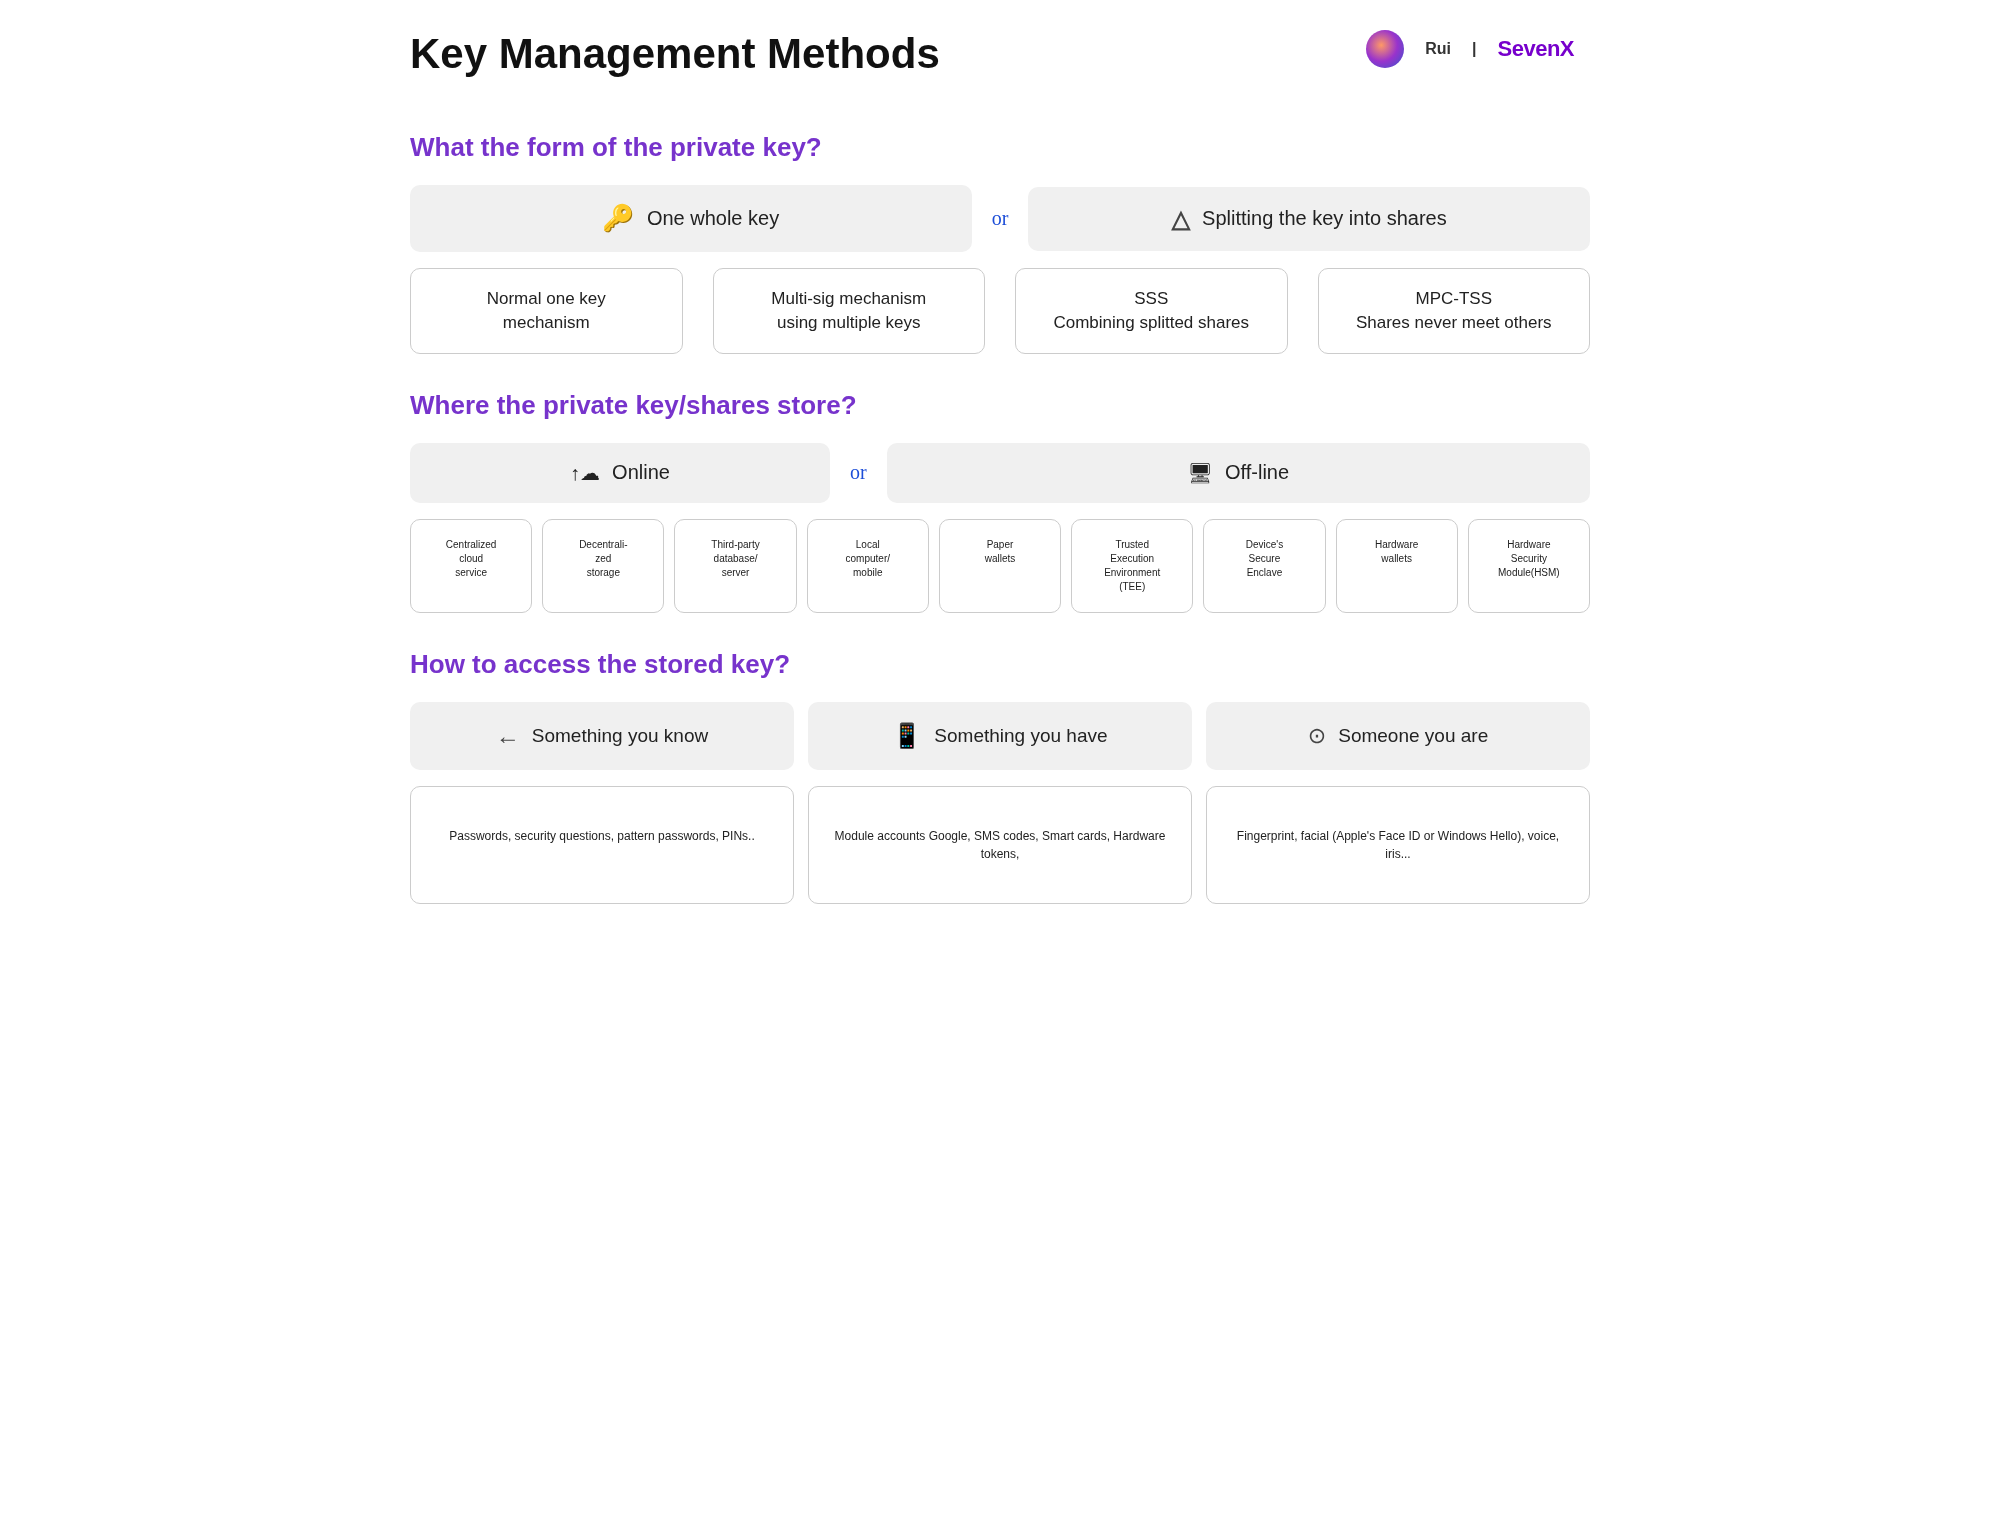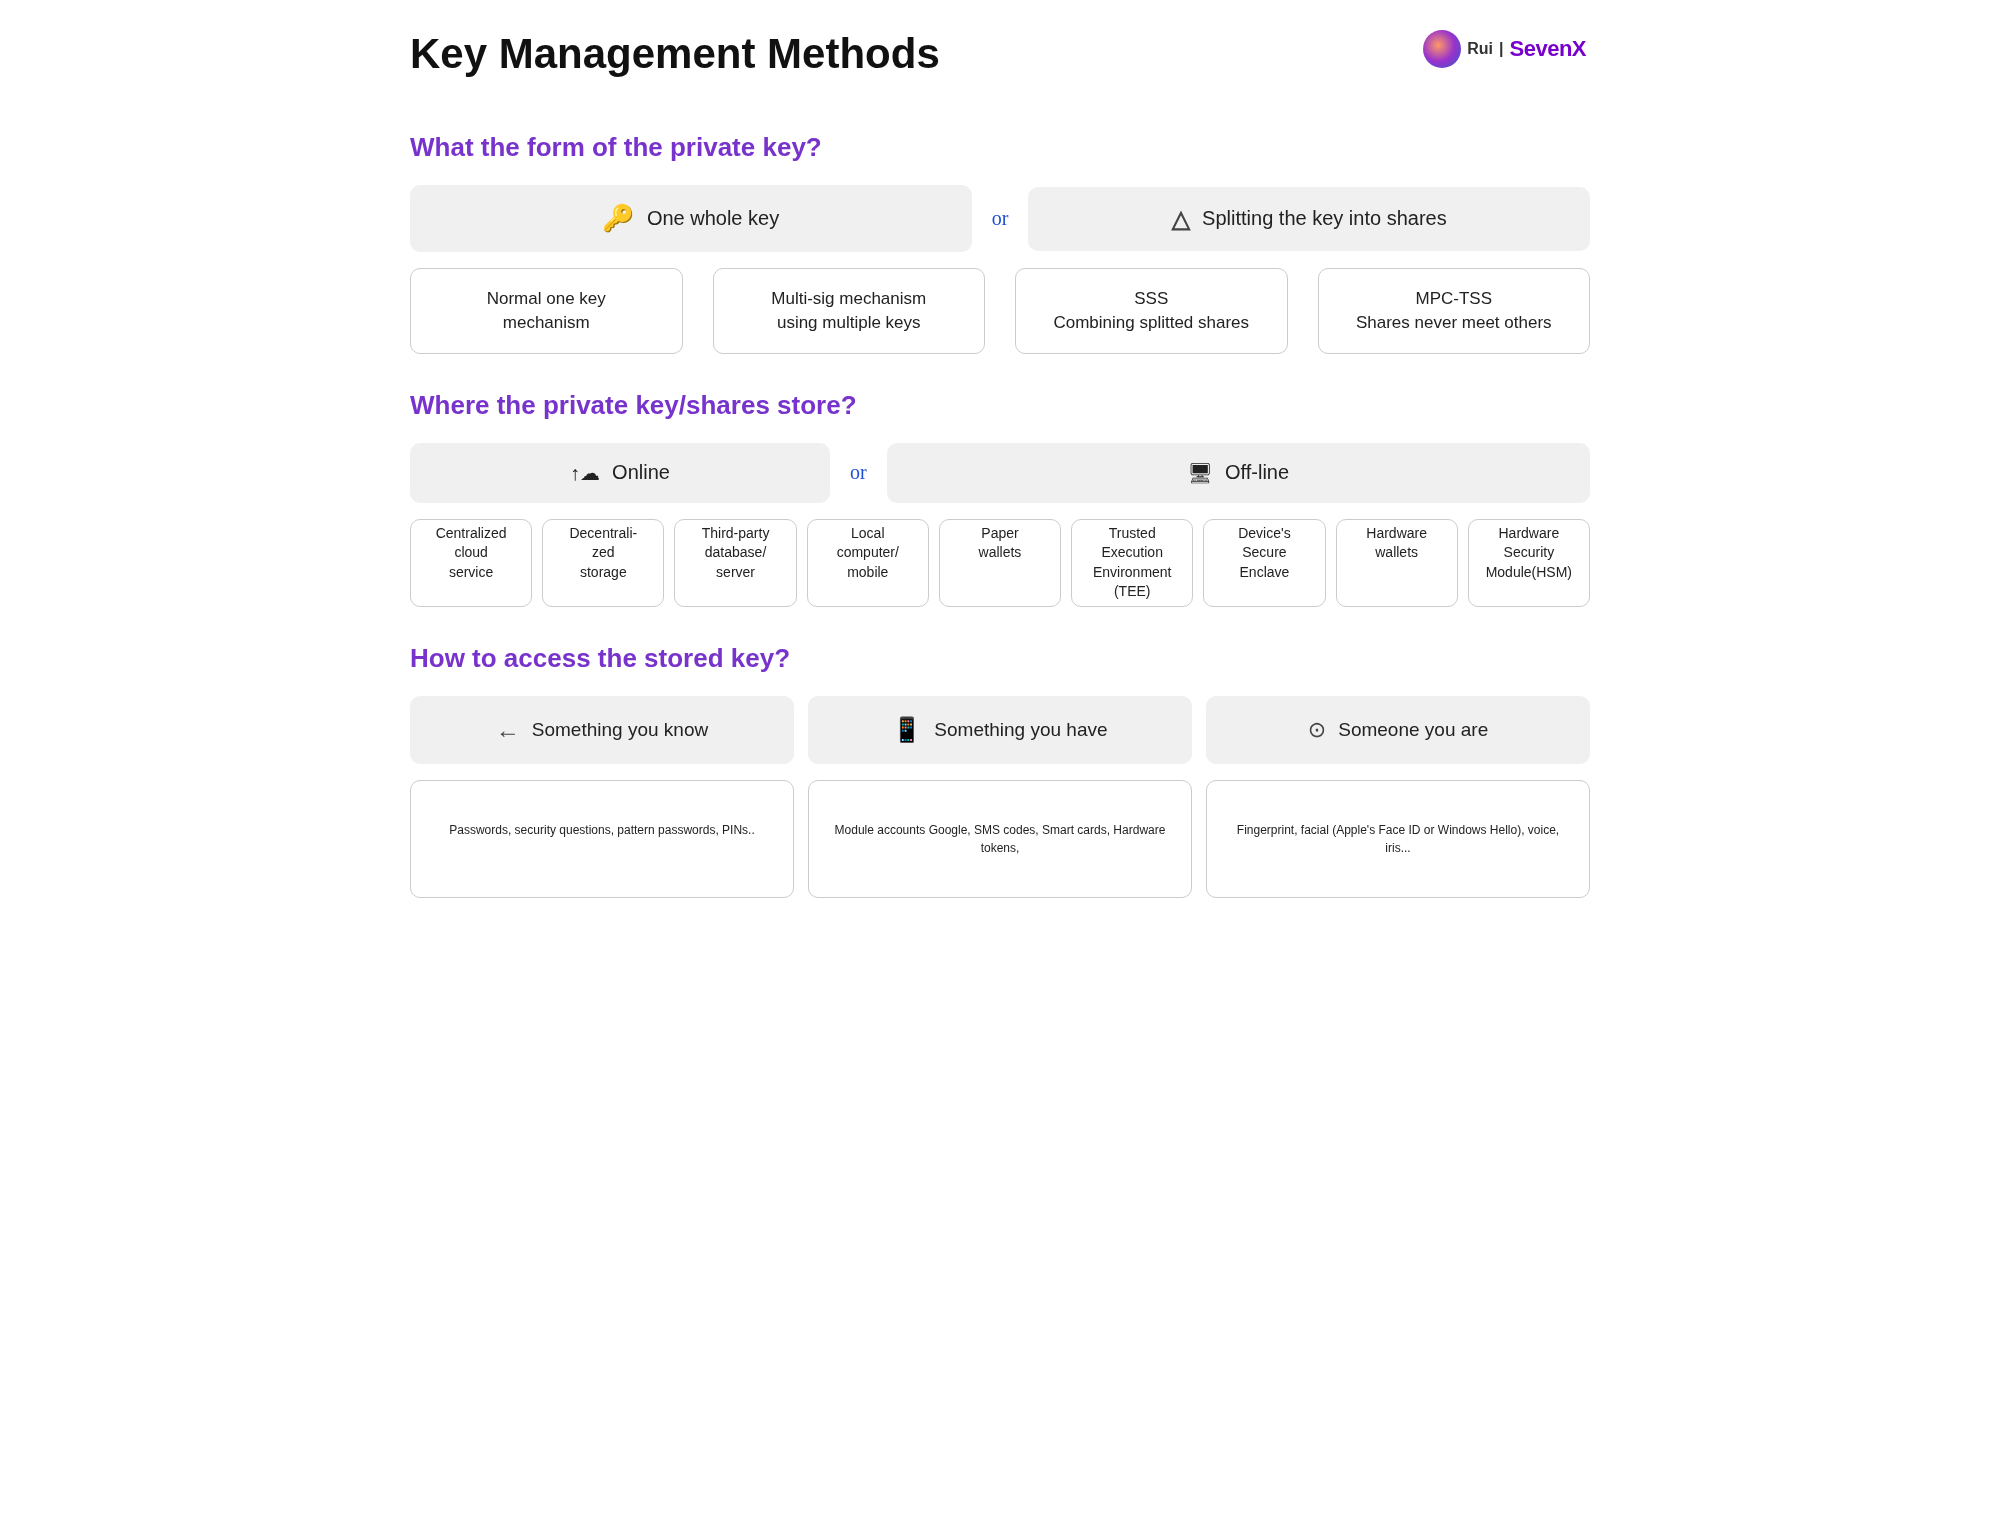--- a/index.html
+++ b/index.html
@@ -19,24 +19,24 @@
       margin-bottom: 54px;
     }
     .page-title {
       font-size: 42px;
       font-weight: 800;
       color: #111;
     }
     .brand-logo {
       position: absolute;
       top: 0;
-      right: 4px;
-      display: flex;
-      align-items: center;
-      gap: 6px;
+      right: 16px;
+      display: flex;
+      align-items: center;
+      gap: 21px;
       font-size: 16px;
       font-weight: 600;
       color: #333;
     }
     .avatar-circle {
       width: 38px;
       height: 38px;
       border-radius: 50%;
       background: radial-gradient(circle at 40% 40%, #ff9966, #9933cc, #3355cc);
       display: inline-block;
@@ -172,23 +172,23 @@
     }
     .storage-sub-row {
       display: flex;
       gap: 10px;
       margin-bottom: 10px;
     }
     .storage-sub-item {
       flex: 1;
       border: 1.5px solid #ccc;
       border-radius: 10px;
-      padding: 4px 10px;
+      padding: 18px 10px;
       text-align: center;
-      font-size: 14px;
+      font-size: 10px;
       line-height: 1.4;
       color: #222;
       background: #fff;
     }
   </style>
 </head>
 <body>
 
 <div class="header-area">
   <h1 class="page-title">Key Management Methods</h1>

